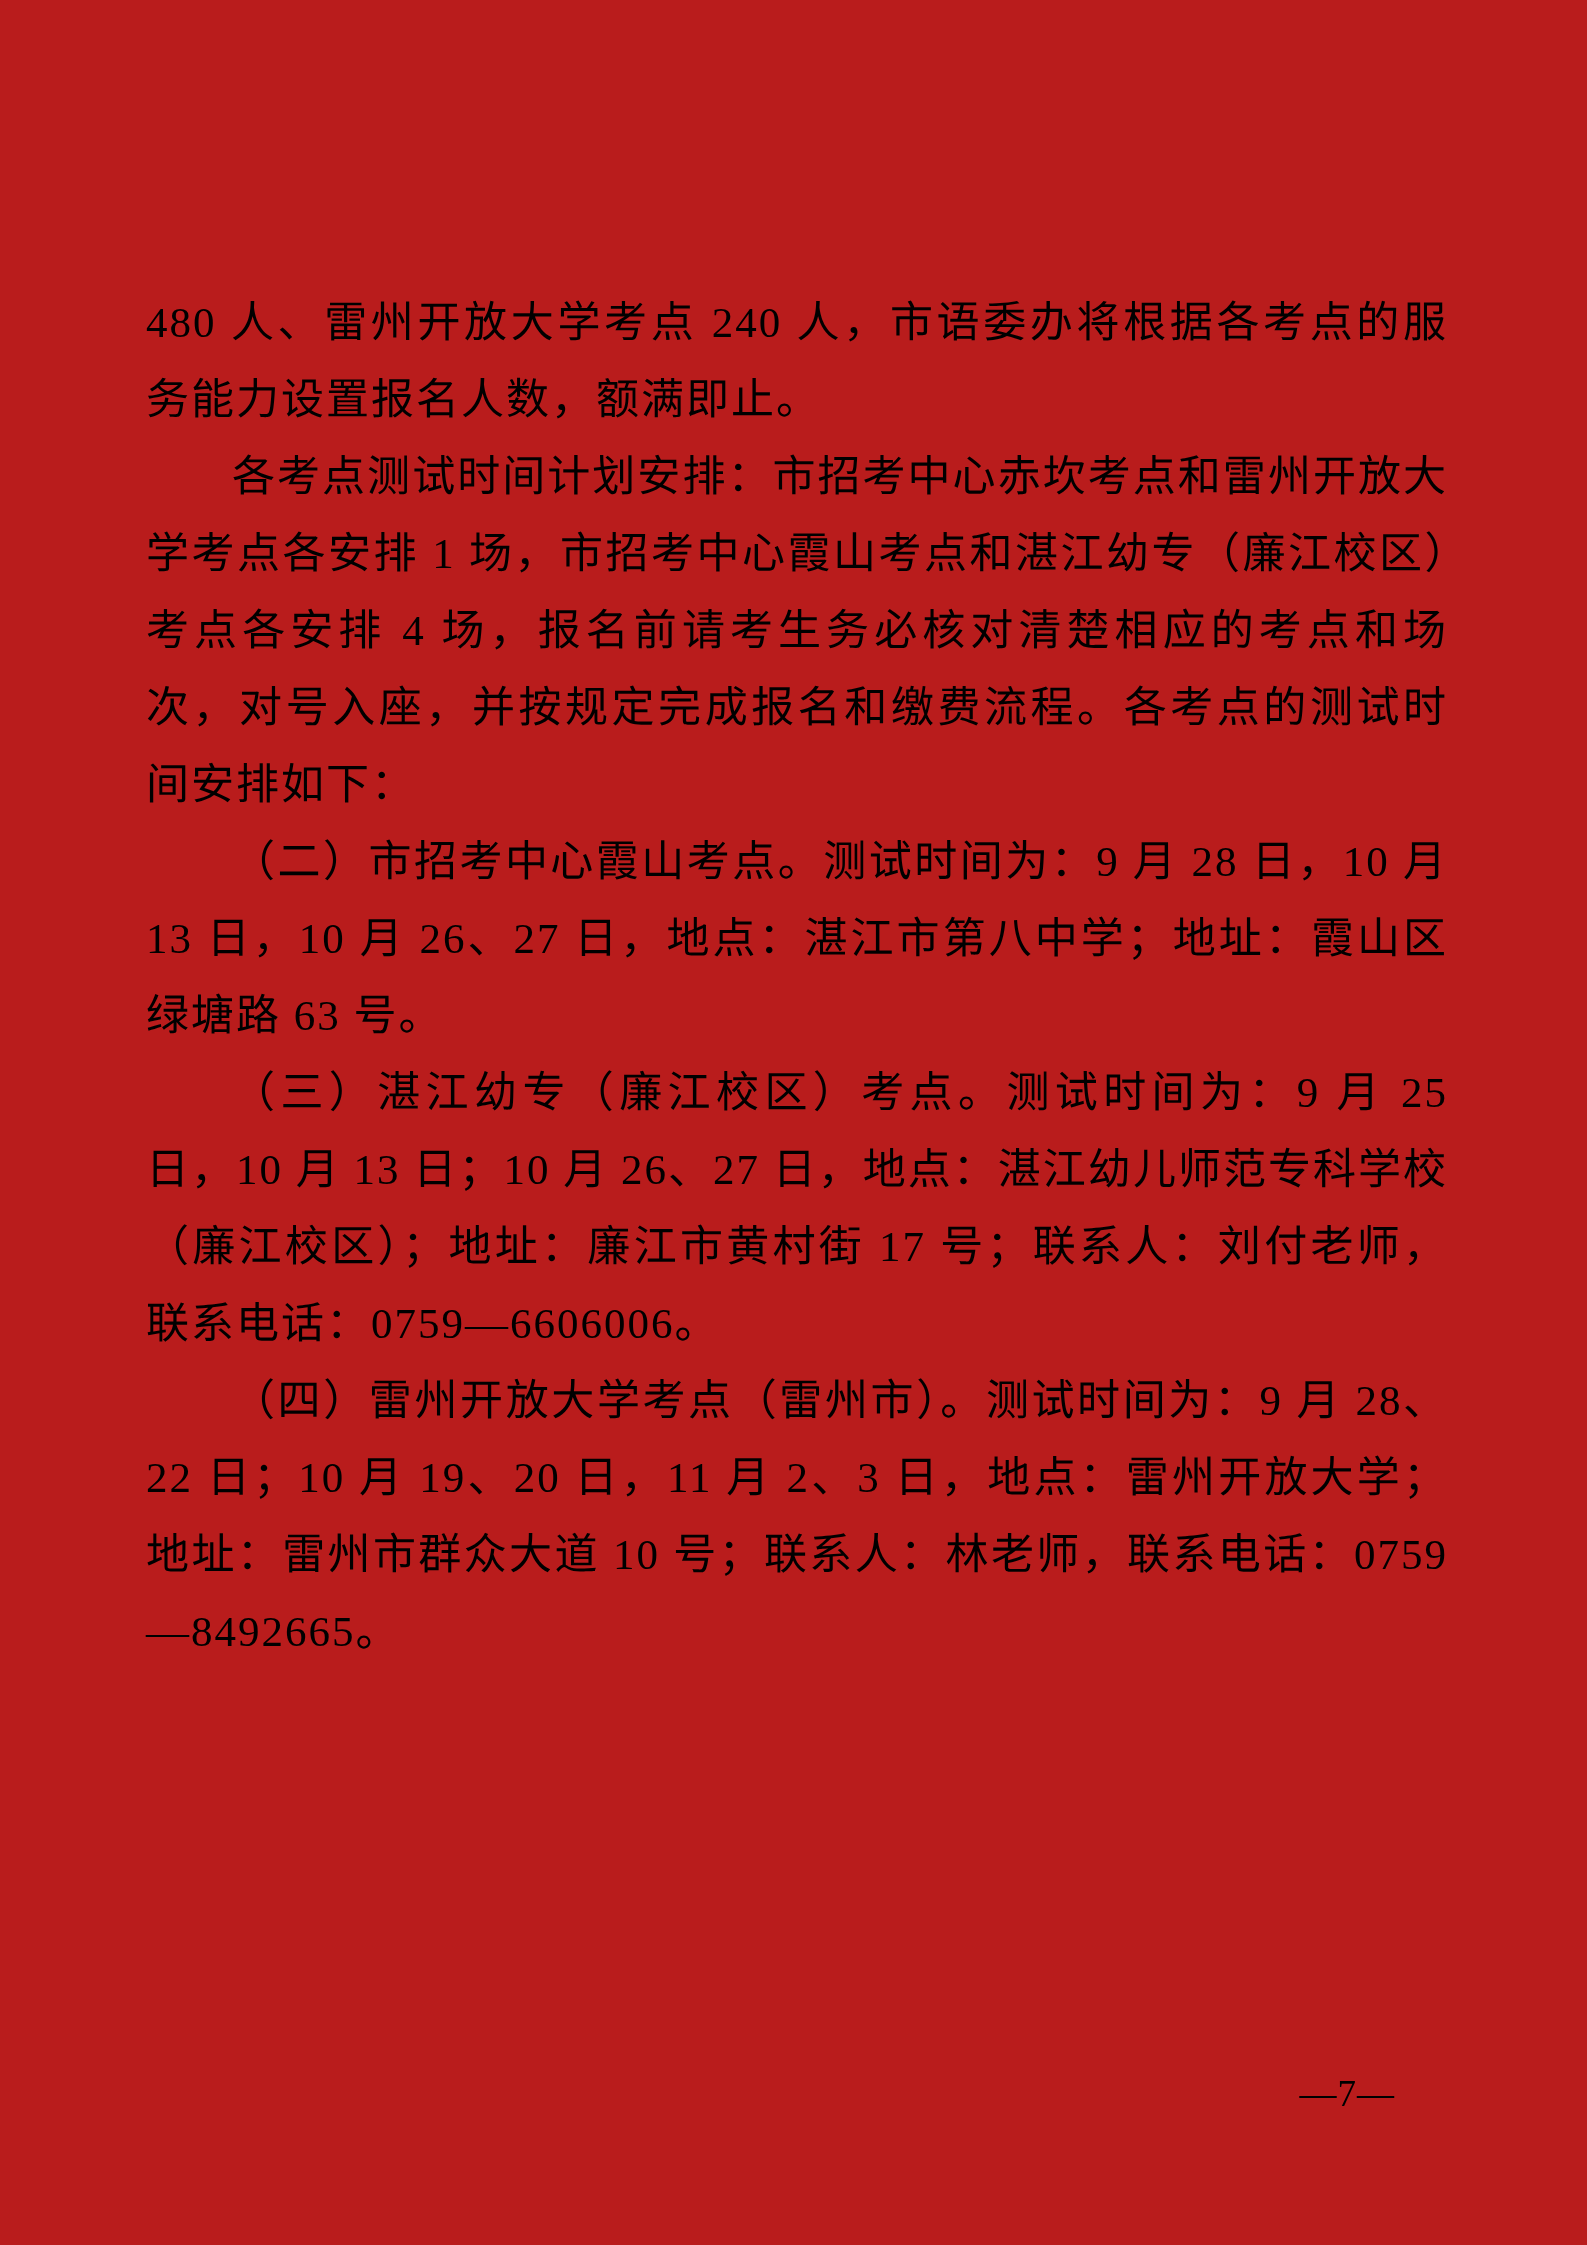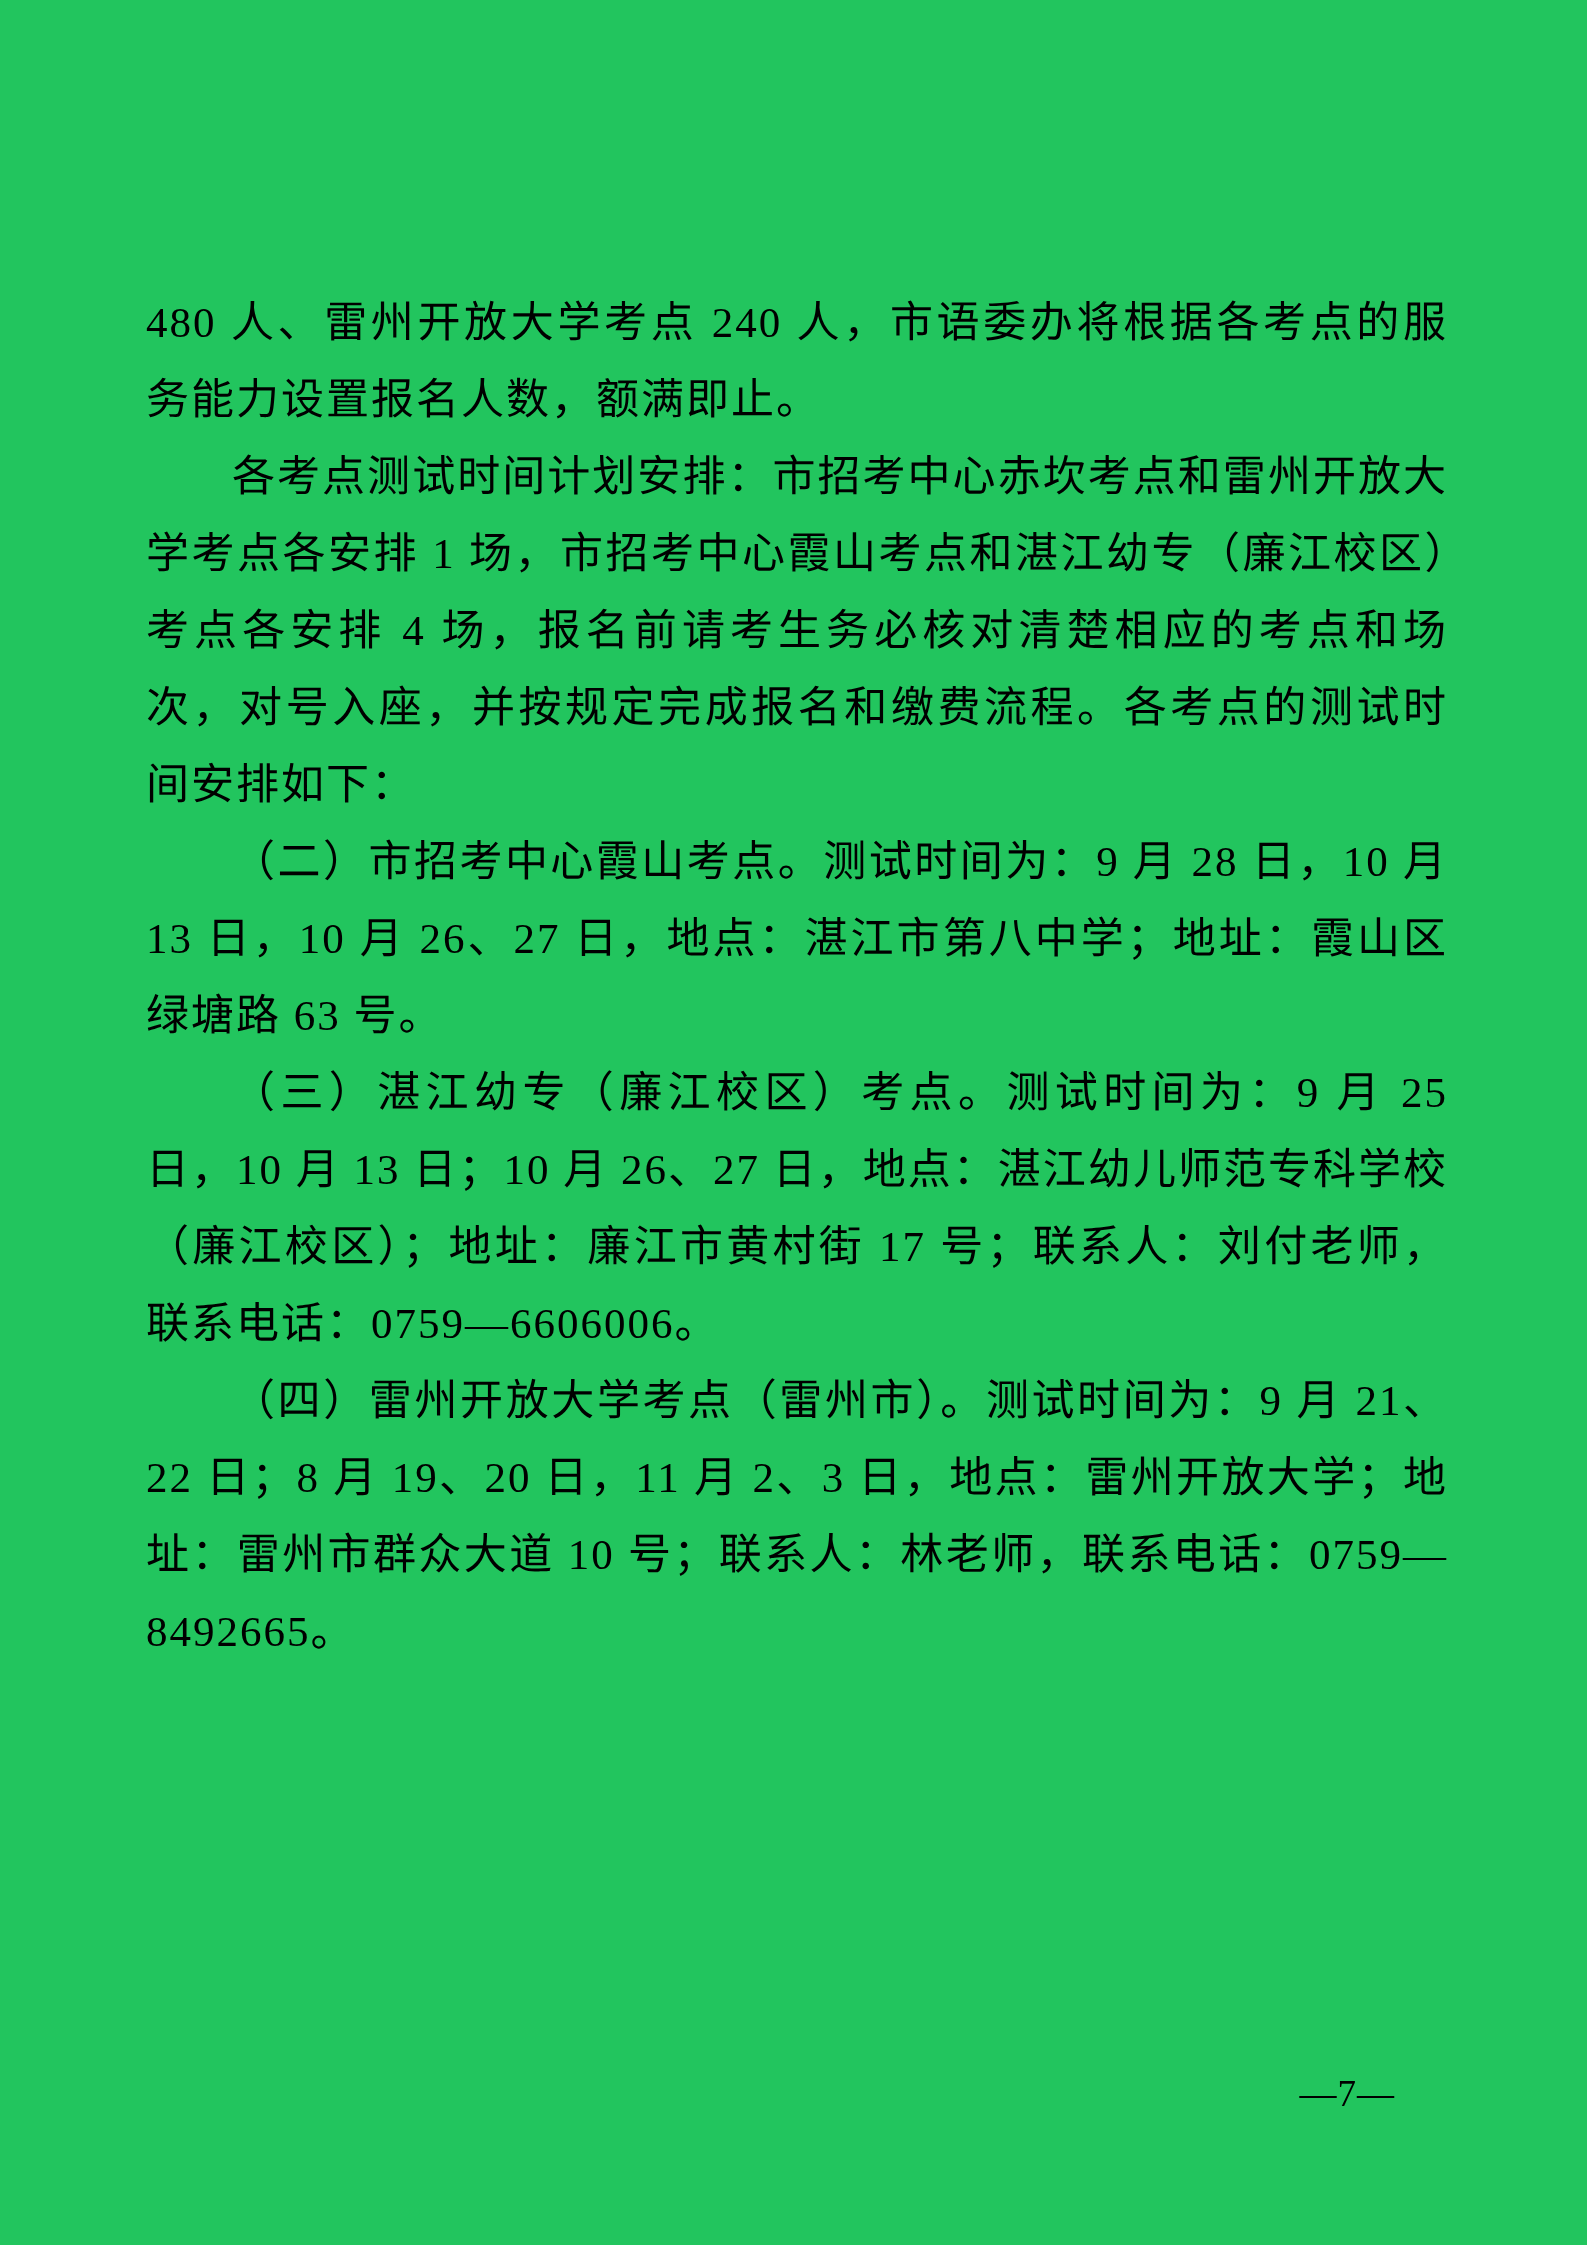--- a/index.html
+++ b/index.html
@@ -13,21 +13,21 @@
     position: relative;
     overflow: hidden;
     font-family: "Liberation Serif", "DejaVu Serif", serif;
     color: #000000;
   }
   .page {
     position: absolute;
     left: 0; top: 0;
     width: 1587px;
     height: 2245px;
-    background: #22c55e;
+    background: #b91c1c;
   }
   .content {
     position: absolute;
     left: 146px;
     top: 284px;
     width: 1302px;
   }
   p.para {
     margin: 0;
     padding: 0;
@@ -54,16 +54,16 @@
 </style>
 </head>
 <body>
 
 <div class="page">
   <main class="content">
     <p class="para">480 人、雷州开放大学考点 240 人，市语委办将根据各考点的服务能力设置报名人数，额满即止。</p>
     <p class="para indent">各考点测试时间计划安排：市招考中心赤坎考点和雷州开放大学考点各安排 1 场，市招考中心霞山考点和湛江幼专（廉江校区）考点各安排 4 场，报名前请考生务必核对清楚相应的考点和场次，对号入座，并按规定完成报名和缴费流程。各考点的测试时间安排如下：</p>
     <p class="para indent">（二）市招考中心霞山考点。测试时间为：9 月 28 日，10 月 13 日，10 月 26、27 日，地点：湛江市第八中学；地址：霞山区绿塘路 63 号。</p>
     <p class="para indent">（三）湛江幼专（廉江校区）考点。测试时间为：9 月 25 日，10 月 13 日；10 月 26、27 日，地点：湛江幼儿师范专科学校（廉江校区）；地址：廉江市黄村街 17 号；联系人：刘付老师，联系电话：0759—6606006。</p>
-    <p class="para indent">（四）雷州开放大学考点（雷州市）。测试时间为：9 月 21、22 日；8 月 19、20 日，11 月 2、3 日，地点：雷州开放大学；地址：雷州市群众大道 10 号；联系人：林老师，联系电话：0759—8492665。</p>
+    <p class="para indent">（四）雷州开放大学考点（雷州市）。测试时间为：9 月 28、22 日；10 月 19、20 日，11 月 2、3 日，地点：雷州开放大学；地址：雷州市群众大道 10 号；联系人：林老师，联系电话：0759—8492665。</p>
   </main>
   <div class="footer">—7—</div>
 </div>
 
 </body></html>

